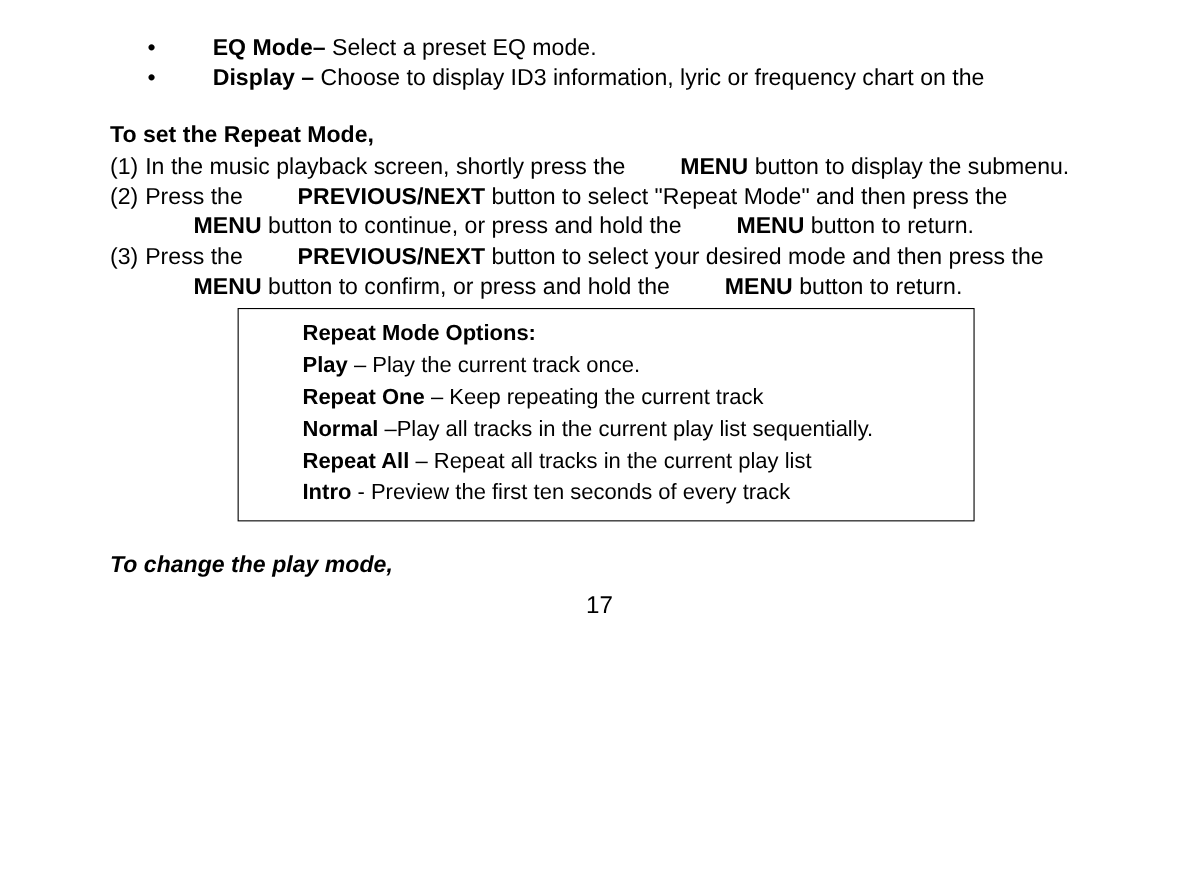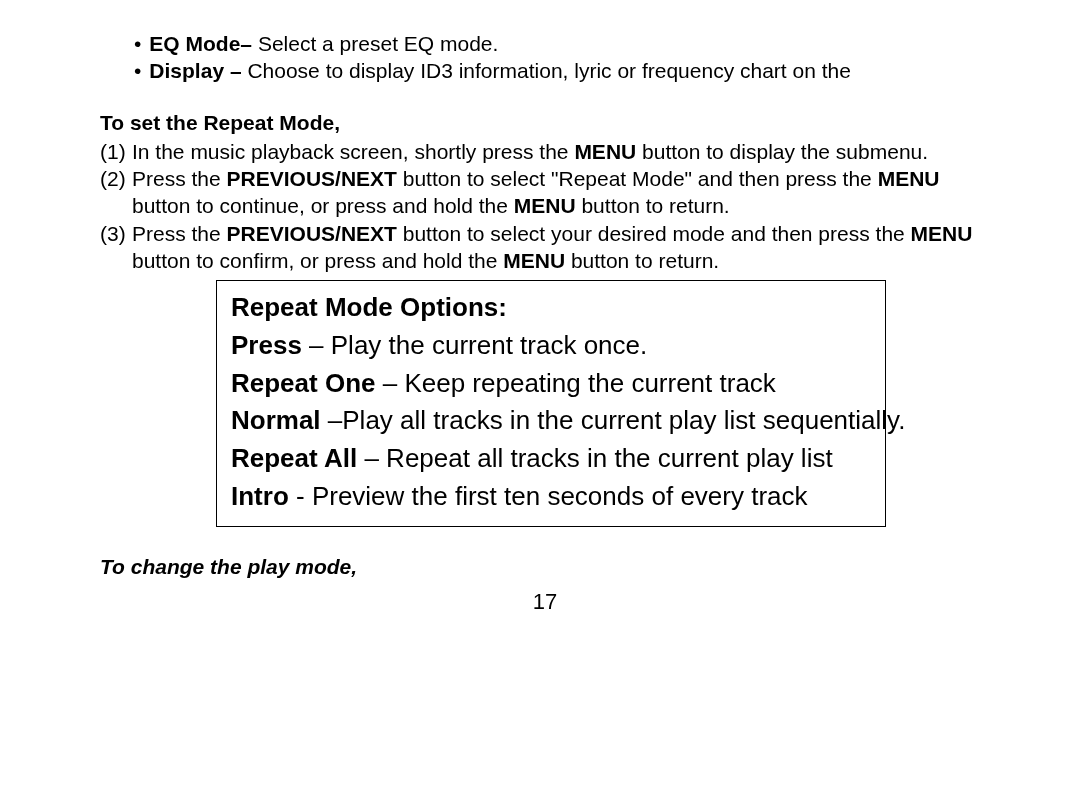--- a/index.html
+++ b/index.html
@@ -22,20 +22,21 @@
   }
   .bullet-row {
     display: flex;
   }
   .dot {
     padding-right: 8px;
     padding-left: 4px;
   }
   .b {
     font-weight: bold;
+    margin-left: 44px;
   }
   .hang {
     padding-left: 112px;
   }
   .section-heading {
     font-weight: bold;
     margin-top: 24px;
     margin-bottom: 2px;
   }
   .numlist {
@@ -48,21 +49,21 @@
     min-width: 32px;
   }
   .num-body {
     flex: 1;
   }
   .optbox {
     border: 1.5px solid #000;
     margin: 6px 0 0 116px;
     width: 640px;
     padding: 8px 14px 10px 14px;
-    font-size: 26px;
+    font-size: 20px;
     line-height: 1.45;
   }
   .opt-line {
     white-space: nowrap;
   }
   .heading2 {
     font-weight: bold;
     margin-top: 26px;
     font-style: italic;
   }
@@ -104,21 +105,21 @@
       <span class="num-body"><span>Press the </span><span class="b">PREVIOUS/NEXT</span><span> button to select "Repeat Mode" and then press the </span><span class="b">MENU</span><span> button to continue, or press and hold the </span><span class="b">MENU</span><span> button to return.</span></span>
     </div>
     <div class="num-row">
       <span class="num">(3)</span>
       <span class="num-body"><span>Press the </span><span class="b">PREVIOUS/NEXT</span><span> button to select your desired mode and then press the </span><span class="b">MENU</span><span> button to confirm, or press and hold the </span><span class="b">MENU</span><span> button to return.</span></span>
     </div>
   </div>
 
   <div class="optbox">
     <div class="b">Repeat Mode Options:</div>
-    <div class="opt-line"><span class="b">Press</span><span> – </span><span>Play the current track once.</span></div>
+    <div class="opt-line"><span class="b">Play</span><span> – </span><span>Play the current track once.</span></div>
     <div class="opt-line"><span class="b">Repeat One</span><span> – </span><span>Keep repeating the current track</span></div>
     <div class="opt-line"><span class="b">Normal</span><span> –</span><span>Play all tracks in the current play list sequentially.</span></div>
     <div class="opt-line"><span class="b">Repeat All</span><span> – </span><span>Repeat all tracks in the current play list</span></div>
     <div class="opt-line"><span class="b">Intro</span><span> - </span><span>Preview the first ten seconds of every track</span></div>
   </div>
 
   <div class="heading2">To change the play mode,</div>
 
   <div class="pagenum">17</div>
 </div>

